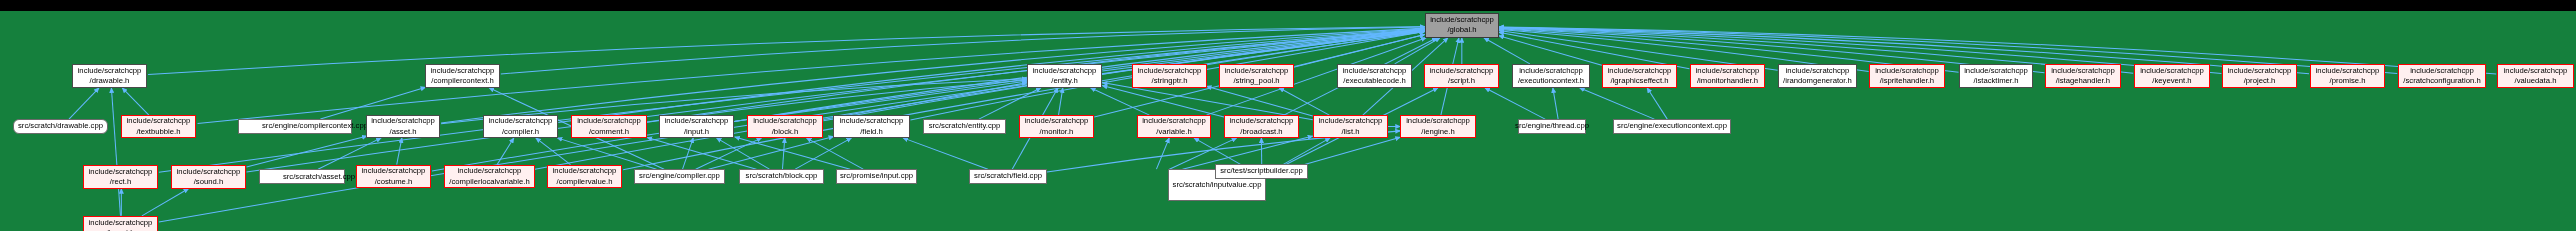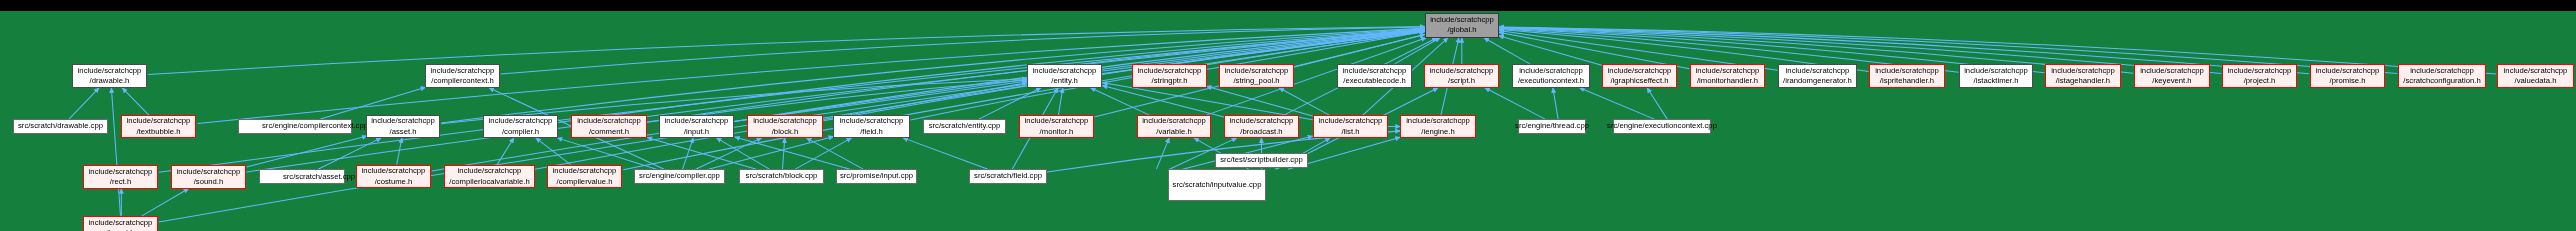--- a/index.html
+++ b/index.html
@@ -143,21 +143,21 @@
     <div class="node red" style="left: 2134px; top: 53px; width: 76px; height: 24px;">include/scratchcpp
 /keyevent.h</div>
     <div class="node red" style="left: 2222px; top: 53px; width: 75px; height: 24px;">include/scratchcpp
 /project.h</div>
     <div class="node red" style="left: 2310px; top: 53px; width: 75px; height: 24px;">include/scratchcpp
 /promise.h</div>
     <div class="node red" style="left: 2398px; top: 53px; width: 88px; height: 24px;">include/scratchcpp
 /scratchconfiguration.h</div>
     <div class="node red" style="left: 2497px; top: 53px; width: 77px; height: 24px;">include/scratchcpp
 /valuedata.h</div>
-    <div class="node src" style="left: 13px; top: 108px; width: 95px; height: 15px;">src/scratch/drawable.cpp</div>
+    <div class="node src" style="left: 13px; top: 108px; width: 95px; height: 15px; border-radius: 6px;">src/scratch/drawable.cpp</div>
     <div class="node red" style="left: 121px; top: 104px; width: 75px; height: 23px;">include/scratchcpp
 /textbubble.h</div>
     <div class="node src" style="left: 238px; top: 108px; width: 114px; height: 15px; padding-left: 40px;">src/engine/compilercontext.cpp</div>
     <div class="node hdr" style="left: 366px; top: 104px; width: 74px; height: 23px;">include/scratchcpp
 /asset.h</div>
     <div class="node hdr" style="left: 483px; top: 104px; width: 75px; height: 23px;">include/scratchcpp
 /compiler.h</div>
     <div class="node red" style="left: 571px; top: 104px; width: 76px; height: 23px;">include/scratchcpp
 /comment.h</div>
     <div class="node hdr" style="left: 659px; top: 104px; width: 75px; height: 23px;">include/scratchcpp
@@ -171,34 +171,34 @@
 /monitor.h</div>
     <div class="node red" style="left: 1137px; top: 104px; width: 74px; height: 23px;">include/scratchcpp
 /variable.h</div>
     <div class="node red" style="left: 1224px; top: 104px; width: 75px; height: 23px;">include/scratchcpp
 /broadcast.h</div>
     <div class="node red" style="left: 1313px; top: 104px; width: 75px; height: 23px;">include/scratchcpp
 /list.h</div>
     <div class="node red" style="left: 1400px; top: 104px; width: 76px; height: 23px;">include/scratchcpp
 /iengine.h</div>
     <div class="node src" style="left: 1518px; top: 108px; width: 68px; height: 15px;">src/engine/thread.cpp</div>
-    <div class="node src" style="left: 1613px; top: 108px; width: 98px; height: 15px;">src/engine/executioncontext.cpp</div>
+    <div class="node src" style="left: 1613px; top: 108px; width: 118px; height: 15px;">src/engine/executioncontext.cpp</div>
     <div class="node red" style="left: 83px; top: 154px; width: 75px; height: 24px;">include/scratchcpp
 /rect.h</div>
     <div class="node red" style="left: 171px; top: 154px; width: 75px; height: 24px;">include/scratchcpp
 /sound.h</div>
     <div class="node src" style="left: 259px; top: 158px; width: 86px; height: 15.4px; padding-left: 34px;">src/scratch/asset.cpp</div>
     <div class="node red" style="left: 356px; top: 154px; width: 75px; height: 23.4px;">include/scratchcpp
 /costume.h</div>
     <div class="node red" style="left: 444px; top: 154px; width: 91px; height: 23.4px;">include/scratchcpp
 /compilerlocalvariable.h</div>
     <div class="node red" style="left: 547px; top: 154px; width: 75px; height: 23.4px;">include/scratchcpp
 /compilervalue.h</div>
     <div class="node src" style="left: 634px; top: 158px; width: 91px; height: 15px;">src/engine/compiler.cpp</div>
     <div class="node src" style="left: 739px; top: 158px; width: 85px; height: 15px;">src/scratch/block.cpp</div>
     <div class="node src" style="left: 836px; top: 158px; width: 81px; height: 15px;">src/promise/input.cpp</div>
     <div class="node src" style="left: 969px; top: 158px; width: 78px; height: 15px;">src/scratch/field.cpp</div>
     <div class="node src" style="left: 1168px; top: 158px; width: 98px; height: 32px;">src/scratch/inputvalue.cpp</div>
-    <div class="node src" style="left: 1215px; top: 142px; width: 93px; height: 15px;">src/test/scriptbuilder.cpp</div>
+    <div class="node src" style="left: 1215px; top: 153px; width: 93px; height: 15px;">src/test/scriptbuilder.cpp</div>
     <div class="node red" style="left: 83px; top: 205px; width: 75px; height: 24px;">include/scratchcpp
 /target.h</div>
   </div>
 
 
 </body></html>

